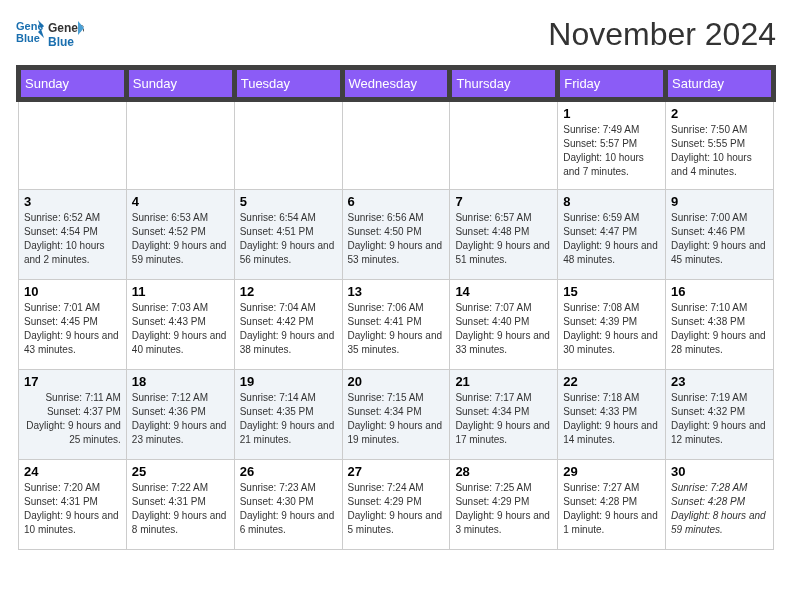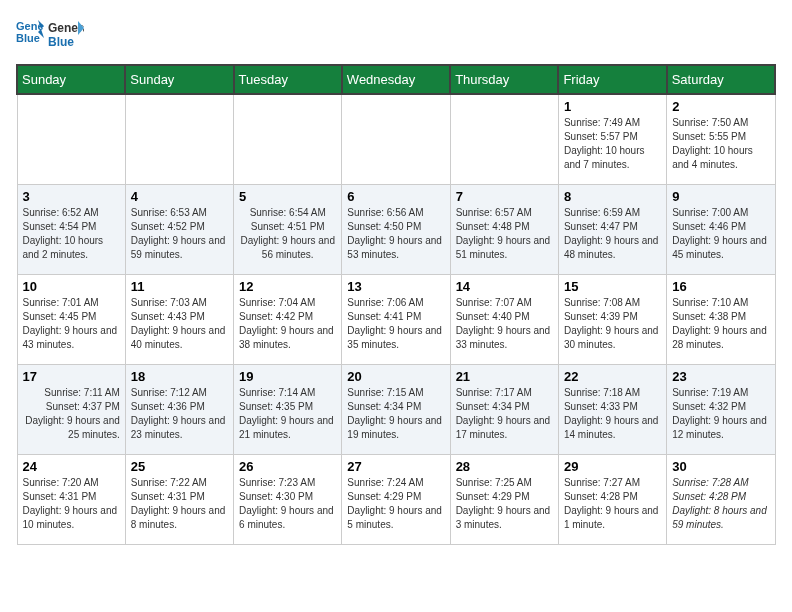--- a/index.html
+++ b/index.html
@@ -36,27 +36,27 @@
     .location-title {
       font-size: 15px;
       color: #555;
     }
     .calendar-table {
       width: 100%;
       border-collapse: collapse;
       font-size: 11px;
     }
     .calendar-table th {
-      background-color: #15803d;
+      background-color: #8b5cf6;
       color: #fff;
       padding: 6px 4px;
       text-align: left;
       font-size: 13px;
       font-weight: normal;
-      border: 2px solid #404040;
+      border: 5px solid #404040;
       margin-top: 32px;
     }
     .calendar-table td {
       border: 1px solid #ccc;
       vertical-align: top;
       padding: 4px 5px;
       width: 107px;
       min-height: 80px;
       height: 90px;
       background: #fff;
@@ -93,20 +93,21 @@
       <div style="display:flex;align-items:center;gap:2px;">
         <svg width="36" height="36" viewBox="0 0 36 36">
           <text x="0" y="16" font-size="12" fill="#333" font-weight="bold">General</text>
           <text x="0" y="30" font-size="12" fill="#1a6faf" font-weight="bold">Blue</text>
           <polygon points="30,5 36,12 30,19" fill="#4a9fd4"></polygon>
         </svg>
       </div>
     </div>
   </div>
   <div class="title-area">
+    <div class="month-title">November 2024</div>
   </div>
 </div>
 
 <table class="calendar-table">
   <thead>
     <tr>
     <th>Sunday</th>
         <th>Sunday</th>
         <th>Tuesday</th>
         <th>Wednesday</th>
@@ -143,21 +144,21 @@
 Daylight: 10 hours and 2 minutes.</div>
         </td>
         <td>
           <span class="day-number">4</span>
           <div class="day-info" style="white-space: pre-line;">Sunrise: 6:53 AM
 Sunset: 4:52 PM
 Daylight: 9 hours and 59 minutes.</div>
         </td>
         <td>
           <span class="day-number">5</span>
-          <div class="day-info" style="white-space: pre-line; text-align: center;">Sunrise: 6:54 AM
+          <div class="day-info" style="white-space: pre-line;">Sunrise: 6:54 AM
 Sunset: 4:51 PM
 Daylight: 9 hours and 56 minutes.</div>
         </td>
         <td>
           <span class="day-number">6</span>
           <div class="day-info" style="white-space: pre-line;">Sunrise: 6:56 AM
 Sunset: 4:50 PM
 Daylight: 9 hours and 53 minutes.</div>
         </td>
         <td>

